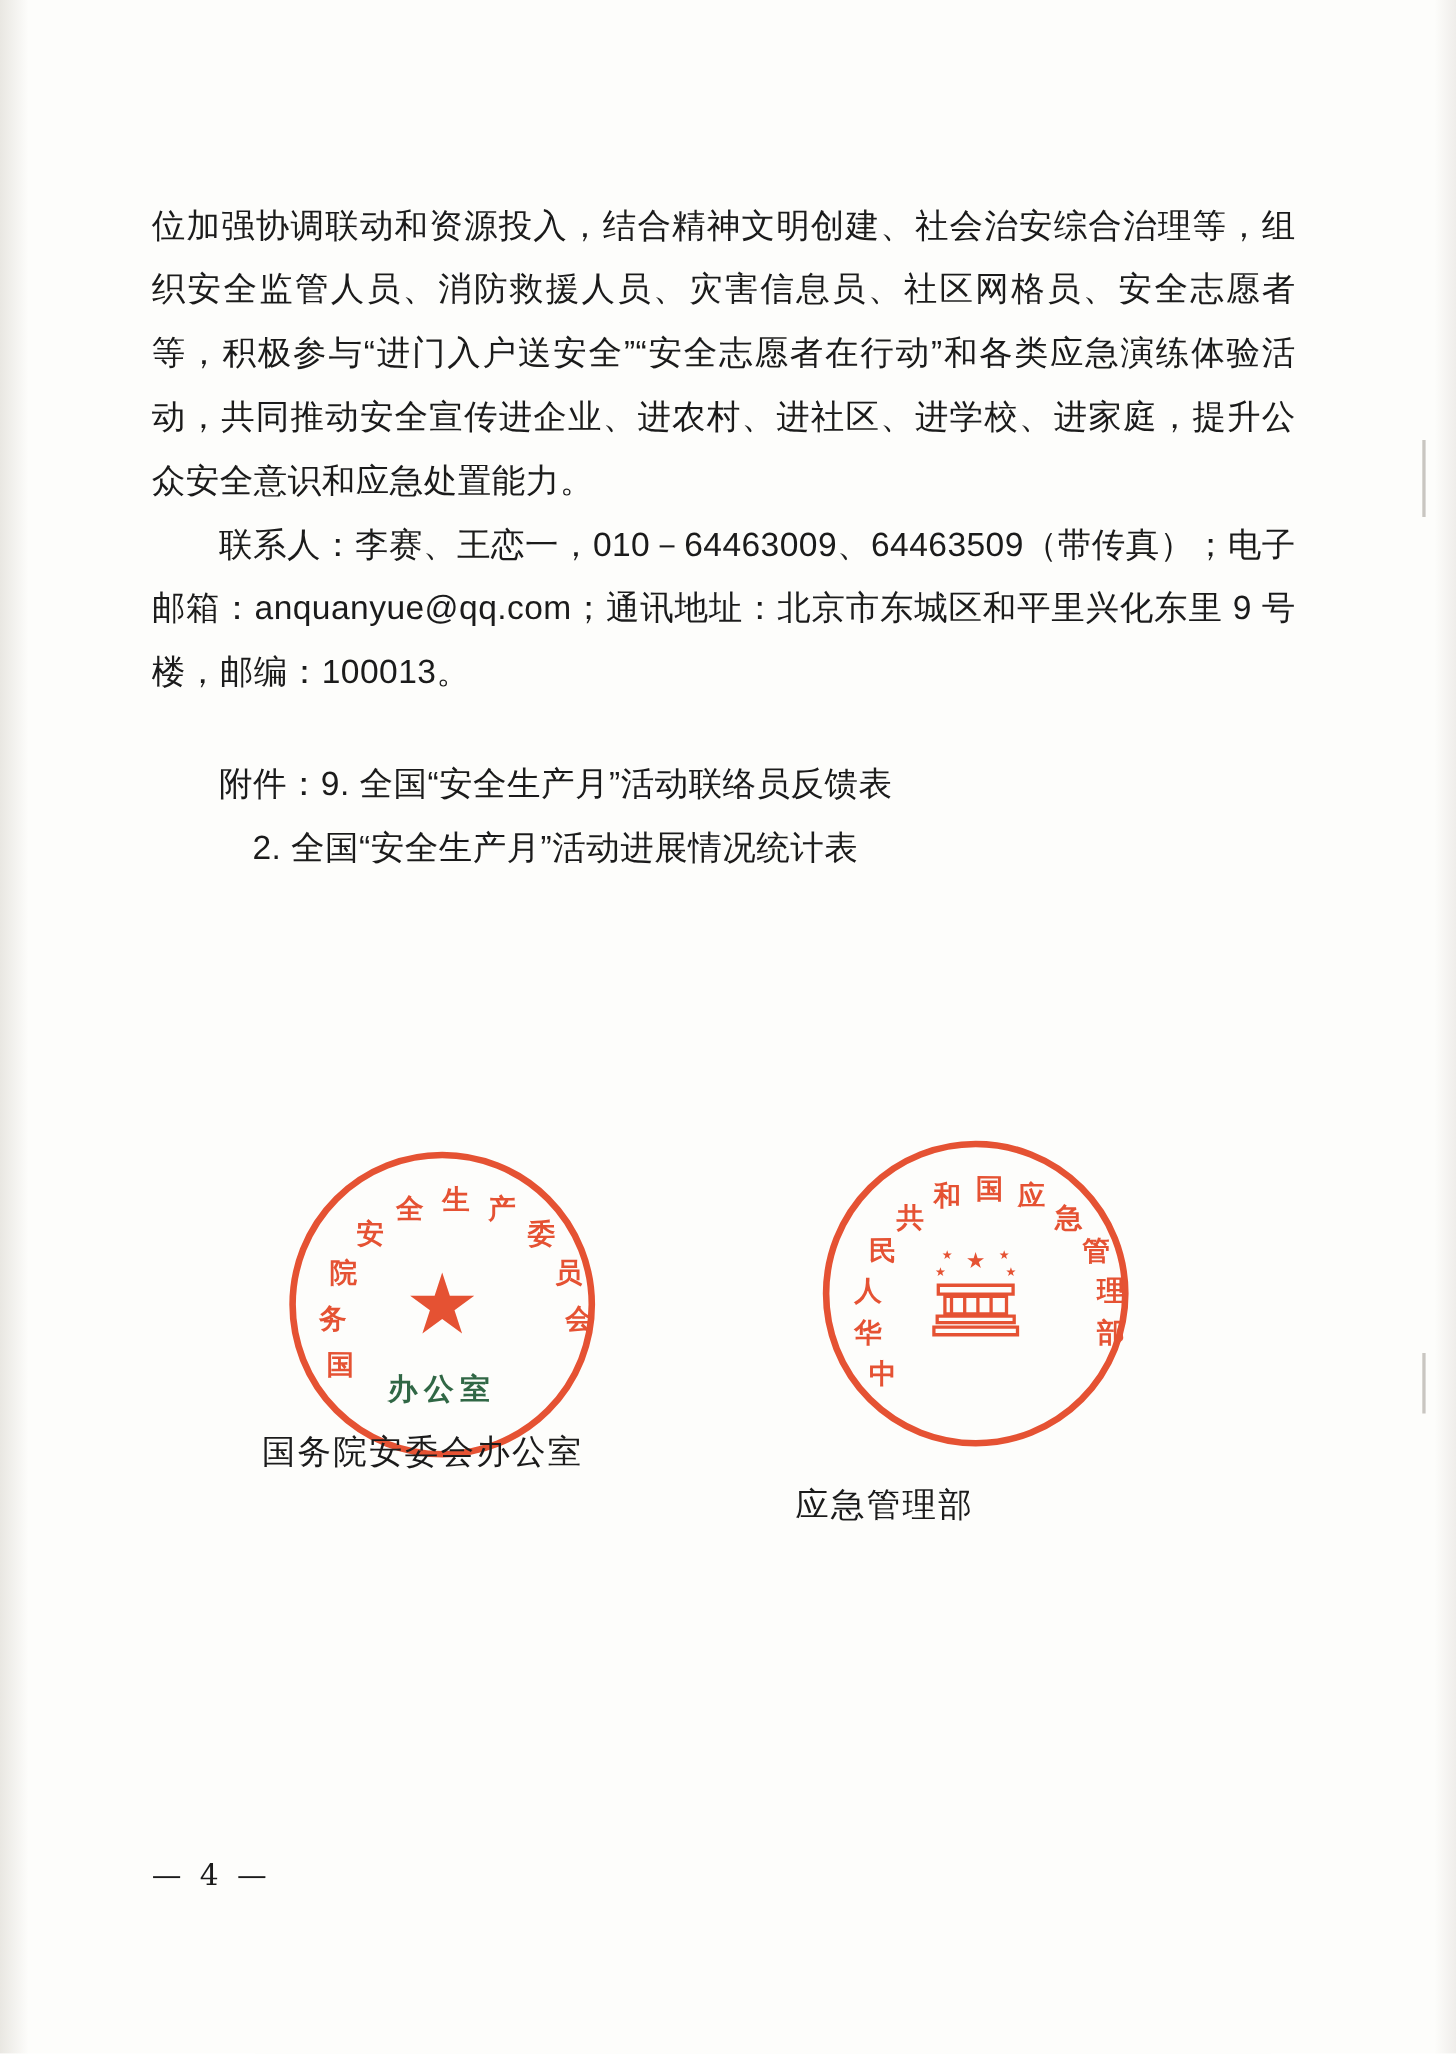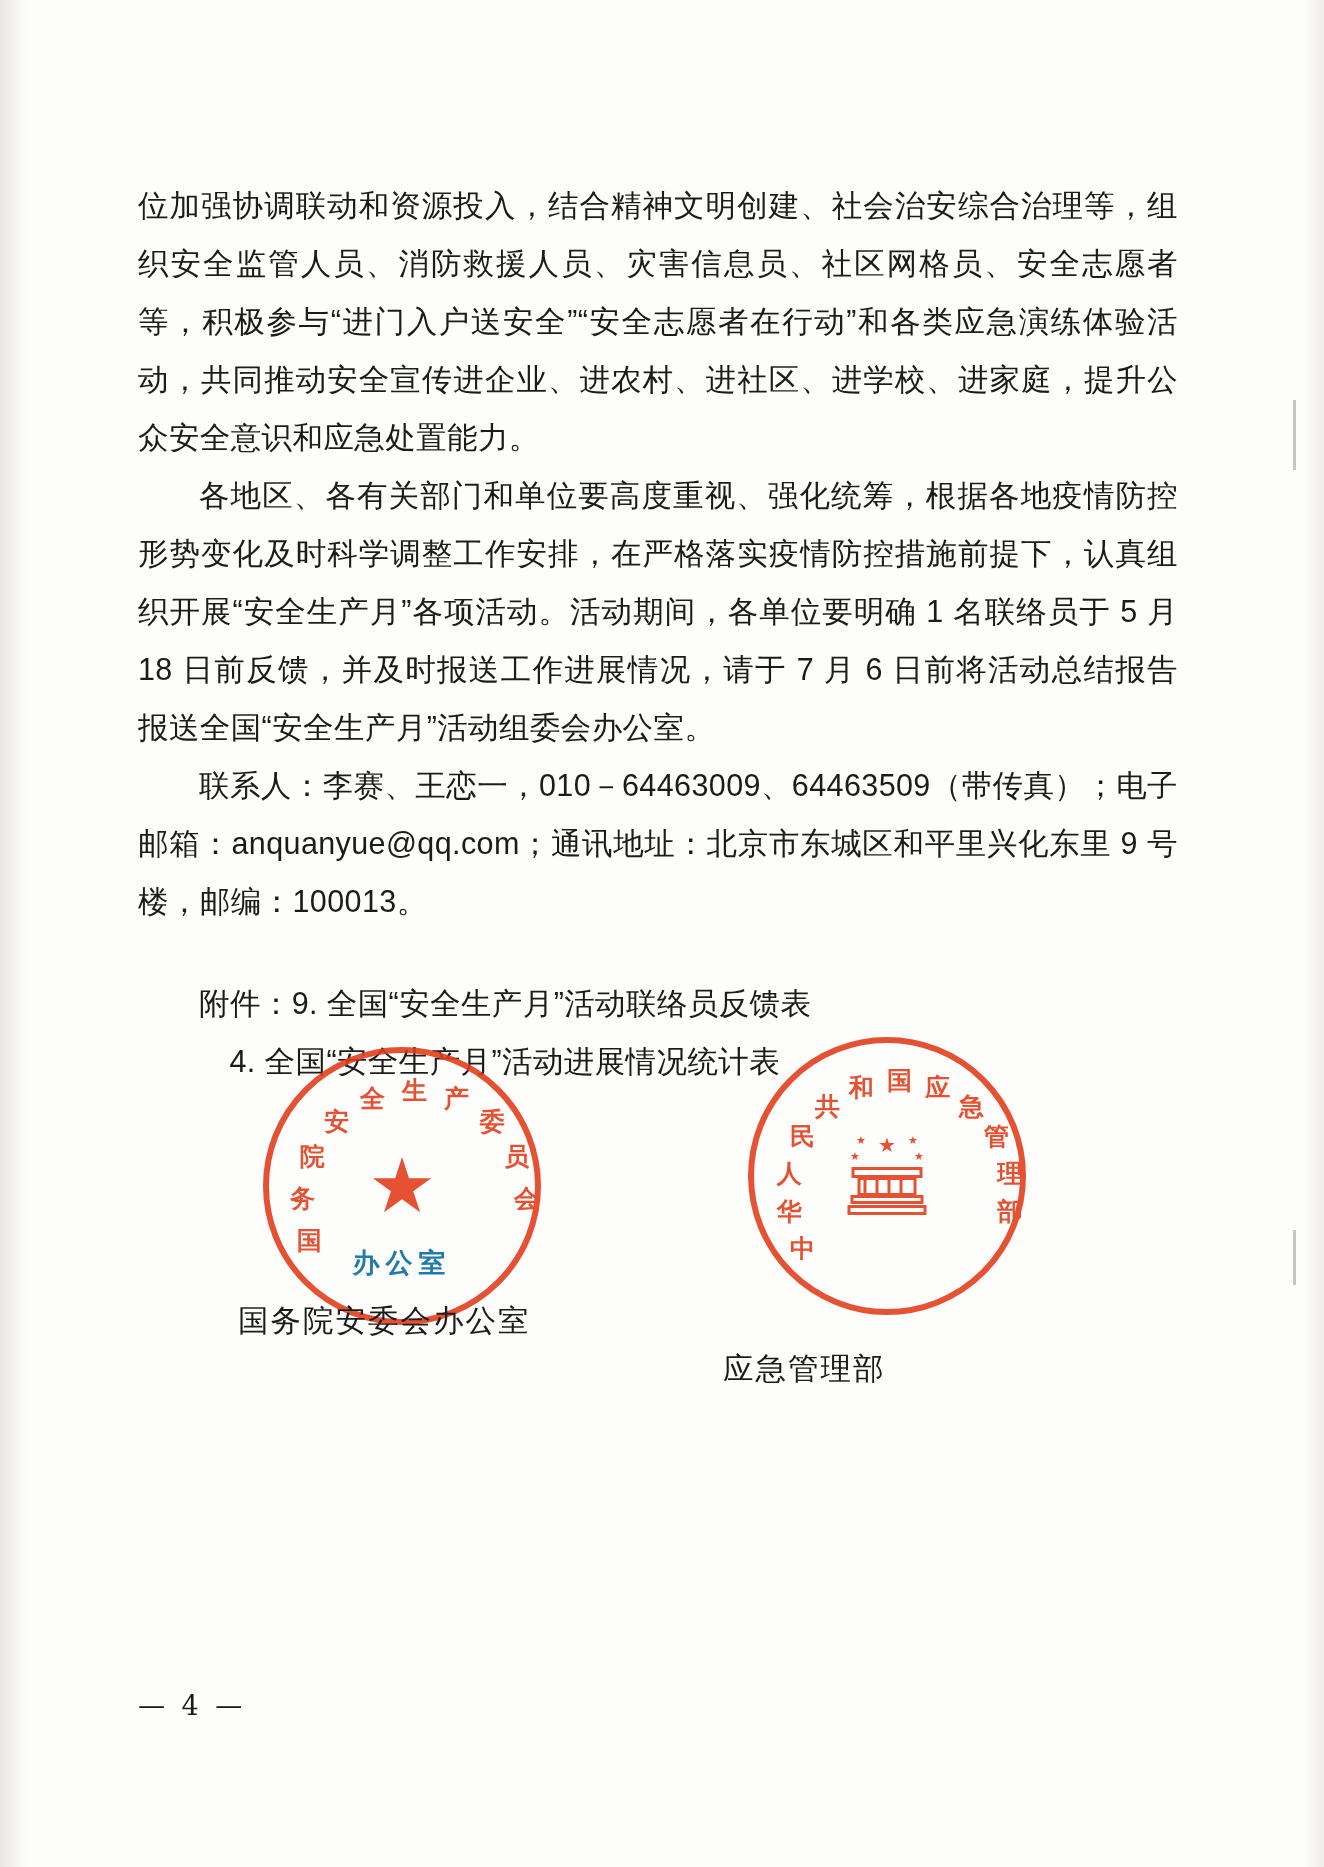--- a/index.html
+++ b/index.html
@@ -142,21 +142,21 @@
     font-family: "DejaVu Serif", "Liberation Serif", serif;
     transform-origin: 0 0;
     white-space: nowrap;
   }
   .seal-bottom-text {
     position: absolute;
     left: 0;
     bottom: 38px;
     width: 100%;
     text-align: center;
-    color: #0369a1;
+    color: #14532d;
     font-size: 27px;
     letter-spacing: 6px;
     font-weight: bold;
   }
   .emblem {
     position: absolute;
     left: 50%;
     top: 50%;
     transform: translate(-50%, -48%);
     width: 120px;
@@ -178,26 +178,25 @@
 
 <div class="page">
 
   <div class="scan-edge-left"></div>
   <div class="scan-edge-right"></div>
   <div class="scan-mark" style="top:400px;height:70px;"></div>
   <div class="scan-mark" style="top:1230px;height:55px;"></div>
 
   <div class="body-text">
     <p class="para">位加强协调联动和资源投入，结合精神文明创建、社会治安综合治理等，组织安全监管人员、消防救援人员、灾害信息员、社区网格员、安全志愿者等，积极参与“进门入户送安全”“安全志愿者在行动”和各类应急演练体验活动，共同推动安全宣传进企业、进农村、进社区、进学校、进家庭，提升公众安全意识和应急处置能力。</p>
-    <p class="para indent">各地区、各有关部门和单位要高度重视、强化统筹，根据各地疫情防控形势变化及时科学调整工作安排，在严格落实疫情防控措施前提下，认真组织开展“安全生产月”各项活动。活动期间，各单位要明确 1 名联络员于 5 月 18 日前反馈，并及时报送工作进展情况，请于 7 月 6 日前将活动总结报告报送全国“安全生产月”活动组委会办公室。</p>
     <p class="para indent">联系人：李赛、王恋一，010－64463009、64463509（带传真）；电子邮箱：anquanyue@qq.com；通讯地址：北京市东城区和平里兴化东里 9 号楼，邮编：100013。</p>
 
     <div class="attach-block">
       <div class="attach-line">附件：9. 全国“安全生产月”活动联络员反馈表</div>
-      <div class="attach-line second">4. 全国“安全生产月”活动进展情况统计表</div>
+      <div class="attach-line second">2. 全国“安全生产月”活动进展情况统计表</div>
     </div>
   </div>
 
   <div class="sign-area">
 
     <div class="seal seal-left">
       <div class="seal-ring-text">
         <span style="transform: rotate(-110deg) translate(0,-112px) rotate(110deg);">国</span>
         <span style="transform: rotate(-88deg) translate(0,-112px) rotate(88deg);">务</span>
         <span style="transform: rotate(-66deg) translate(0,-112px) rotate(66deg);">院</span>

